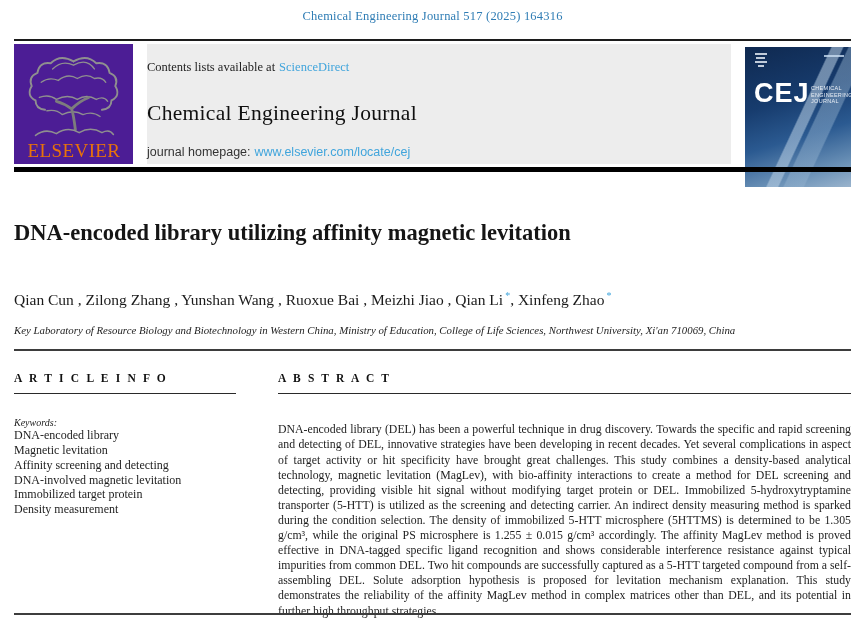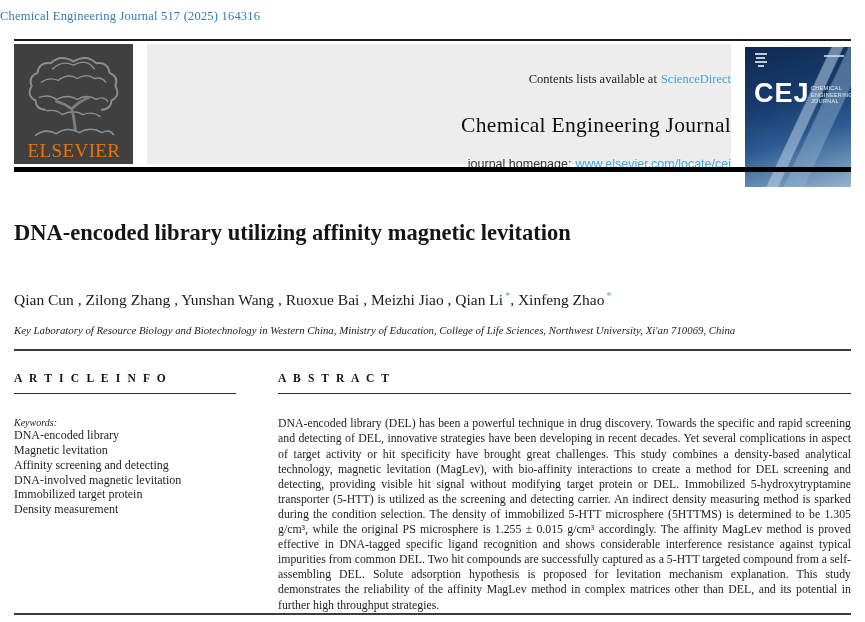--- a/index.html
+++ b/index.html
@@ -9,36 +9,36 @@
     --ink:#1b1b1b;
     --rule-dark:#1c1c1c;
     --rule-gray:#3d3d3d;
   }
   *{margin:0;padding:0;box-sizing:border-box;}
   html,body{background:#ffffff;}
   body{width:865px;height:622px;overflow:hidden;font-family:"Liberation Serif",serif;color:var(--ink);}
   .page{position:relative;width:865px;height:622px;background:#fff;}
 
   
-  .citation{position:absolute;top:9px;left:0;width:100%;
+  .citation{position:absolute;top:9px;left:0;width:100%;text-align:center;
     font-size:12.5px;color:var(--citation-blue);letter-spacing:.2px;}
 
   .rule{position:absolute;left:14px;right:14px;background:var(--rule-dark);}
   .rule-top{top:39px;height:2px;}
   .rule-thick{top:167px;height:5px;background:#000;}
   .rule-section{top:349px;height:2px;background:var(--rule-gray);}
   .rule-bottom{top:613px;height:2px;background:var(--rule-gray);}
 
   
   .masthead{position:absolute;top:44px;left:14px;right:14px;height:120px;display:flex;}
-  .logo-block{width:119px;position:relative;background:#404040;}
+  .logo-block{width:119px;position:relative;background:#4c1d95;}
   .tree-icon{position:absolute;top:6px;left:12px;}
   .elsevier-wordmark{position:absolute;bottom:2px;left:2px;width:116px;text-align:center;
     font-size:19px;color:var(--elsevier-orange);letter-spacing:.4px;}
-  .gray-box{flex:1;margin-left:14px;background:#ededed;text-align:right;padding-top:28px;}
+  .gray-box{flex:1;margin-left:14px;background:#ededed;text-align:left;padding-top:16px;}
   .contents-line{font-size:12.5px;color:#222;}
   .contents-line .prefix{margin-right:4px;}
   .link{color:var(--link-blue);text-decoration:none;cursor:pointer;}
   .journal-name{font-size:21.5px;color:#101010;margin-top:26px;letter-spacing:.3px;}
   .homepage-line{font-family:"Liberation Sans",sans-serif;font-size:12.5px;color:#333;margin-top:19px;}
   .homepage-line .prefix{margin-right:4px;}
 
   
   .cover{width:106px;height:140px;margin-left:14px;margin-top:3px;position:relative;overflow:hidden;
     background:
@@ -63,21 +63,21 @@
     font-style:italic;font-size:10.8px;color:#222;}
 
   
   .info-col{position:absolute;top:372px;left:14px;width:222px;}
   .abs-col{position:absolute;top:372px;left:278px;width:573px;}
   .sec-heading{font-size:11.5px;font-weight:bold;letter-spacing:2.2px;color:#111;}
   .sec-rule{height:1.4px;background:#2a2a2a;margin-top:9px;}
   .keywords-label{font-style:italic;font-size:10px;margin-top:23px;color:#1d1d1d;}
   .keywords-list{list-style:none;}
   .keywords-list li{font-size:12px;line-height:14.7px;color:#1d1d1d;}
-  .abstract-text{margin-top:22px;font-size:11.8px;line-height:15.1px;color:#1d1d1d;
+  .abstract-text{margin-top:28px;font-size:11.8px;line-height:15.1px;color:#1d1d1d;
     text-align:justify;}
 </style>
 </head>
 <body>
 
 <div class="page">
 
   <div class="citation">Chemical Engineering Journal 517 (2025) 164316</div>
 
   <div class="rule rule-top"></div>

